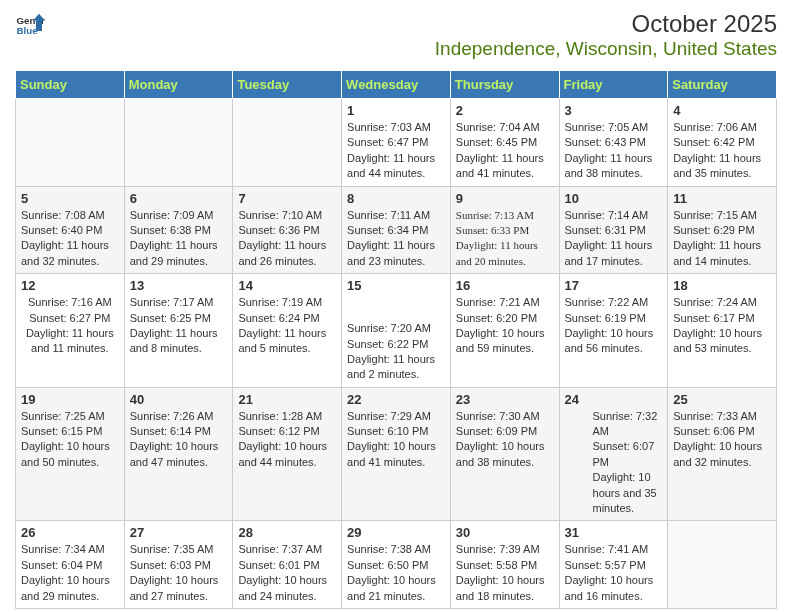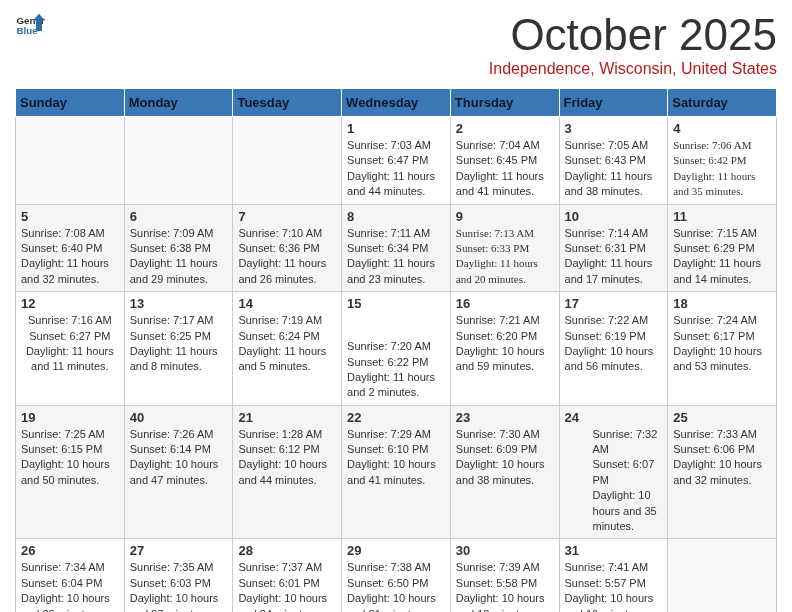--- a/index.html
+++ b/index.html
@@ -22,36 +22,36 @@
       gap: 4px;
     }
     .logo-icon {
       width: 30px;
       height: 30px;
     }
     .title-block {
       text-align: right;
     }
     .month-title {
-      font-size: 44px;
+      font-size: 24px;
       font-weight: normal;
       color: #333;
     }
     .location {
-      font-size: 16px;
-      color: #b91c1c;
+      font-size: 19px;
+      color: #4d7c0f;
     }
     table {
       width: 100%;
       border-collapse: collapse;
       table-layout: fixed;
     }
     th {
       background-color: #3a78b5;
-      color: #0f172a;
+      color: #bef264;
       font-size: 13px;
       font-weight: bold;
       padding: 6px 4px;
       text-align: left;
       border: 1px solid #fff;
     }
     td {
       vertical-align: top;
       border: 1px solid #ccc;
       padding: 4px 5px;
@@ -123,21 +123,21 @@
 Daylight: 11 hours and 41 minutes.</div>
         </td>
         <td>
           <span class="day-num">3</span>
           <div class="day-info" style="white-space: pre-line;">Sunrise: 7:05 AM
 Sunset: 6:43 PM
 Daylight: 11 hours and 38 minutes.</div>
         </td>
         <td>
           <span class="day-num">4</span>
-          <div class="day-info" style="white-space: pre-line; font-family: Liberation Serif, serif;">Sunrise: 7:06 AM
+          <div class="day-info" style="white-space: pre-line;">Sunrise: 7:06 AM
 Sunset: 6:42 PM
 Daylight: 11 hours and 35 minutes.</div>
         </td>
       </tr>
       <tr>
         <td>
           <span class="day-num">5</span>
           <div class="day-info" style="white-space: pre-line;">Sunrise: 7:08 AM
 Sunset: 6:40 PM
 Daylight: 11 hours and 32 minutes.</div>

